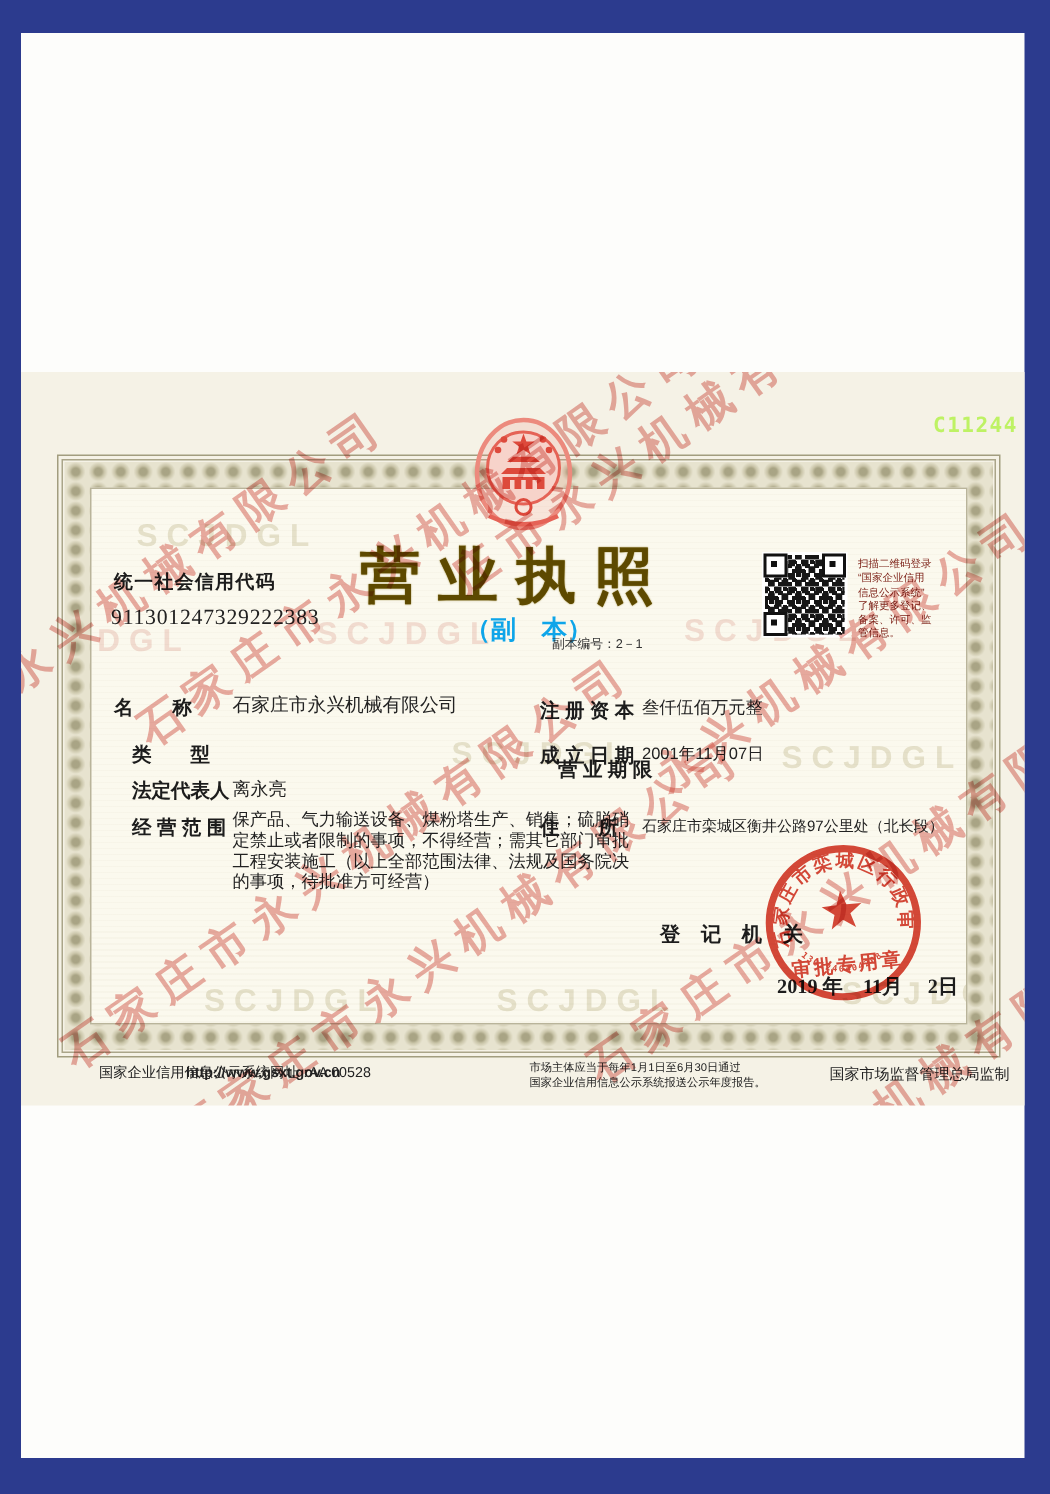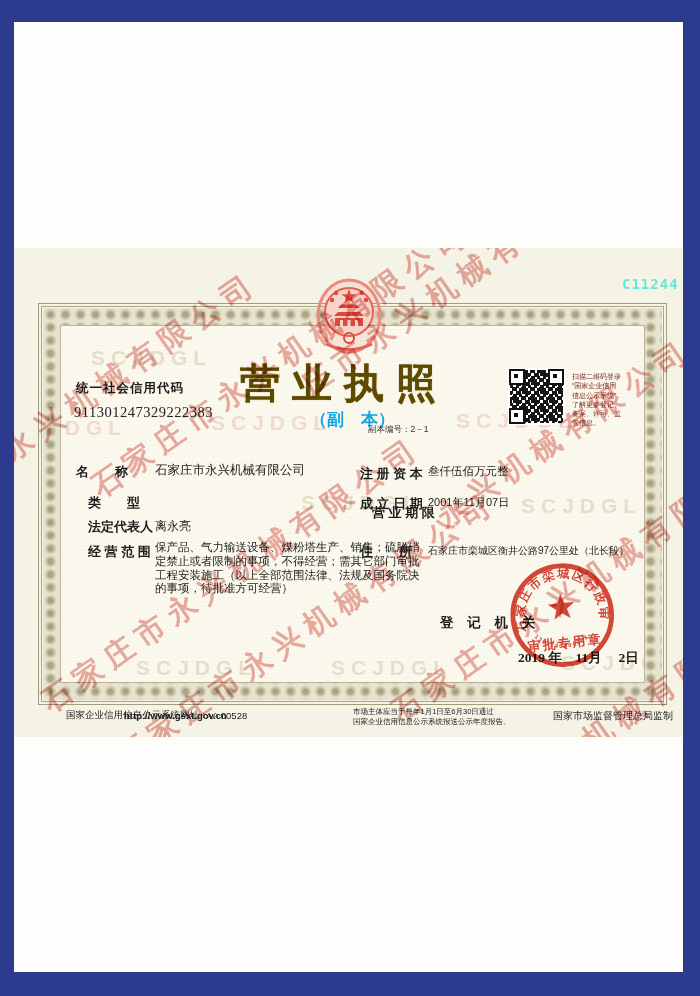--- a/index.html
+++ b/index.html
@@ -32,21 +32,21 @@
   
   #wm{position:absolute;left:14px;top:248px;width:669px;height:489px;overflow:hidden;z-index:30;pointer-events:none;mix-blend-mode:multiply;}
   .wm-band{
     position:absolute;white-space:nowrap;font-family:"Liberation Serif",serif;font-weight:700;
     font-size:30px;letter-spacing:8px;color:rgba(205,60,48,.42);
     transform:rotate(-35deg);transform-origin:0 50%;
   }
   
   .lbl{font-weight:700;font-size:13px;color:#1c1c1c;white-space:nowrap;z-index:10;}
   .val{font-size:12px;color:#222;white-space:nowrap;z-index:10;}
-  #page-code{left:622px;top:276px;font-family:"DejaVu Sans Mono",monospace;font-weight:700;font-size:14px;letter-spacing:1px;color:#5eead4;z-index:6;}
+  #page-code{left:622px;top:276px;font-family:"DejaVu Sans Mono",monospace;font-weight:700;font-size:14px;letter-spacing:1px;color:#bef264;z-index:6;}
   #credit-label{left:76px;top:380px;font-size:12.5px;letter-spacing:1px;}
   #credit-value{left:74px;top:404px;font-family:"Liberation Serif",serif;font-size:14.5px;letter-spacing:.5px;z-index:10;}
   #main-title{left:240px;top:356px;width:230px;font-size:40px;font-weight:700;letter-spacing:12px;color:#5d4900;white-space:nowrap;z-index:10;text-shadow:0 0 1px #7a6200;}
   #sub-title{left:310px;top:408px;font-size:17px;font-weight:700;color:#0ea5e9;white-space:nowrap;z-index:10;}
   #copy-no{left:368px;top:424px;font-size:8.5px;color:#333;white-space:nowrap;z-index:11;}
   
   #qr{left:508px;top:368px;width:57px;height:57px;background:#fff;z-index:10;}
   #qr .mod{position:absolute;inset:2px;
     background:
       conic-gradient(#161616 90deg, rgba(0,0,0,0) 90deg 180deg, #161616 180deg 270deg, rgba(0,0,0,0) 270deg) 0 0/6px 6px,

